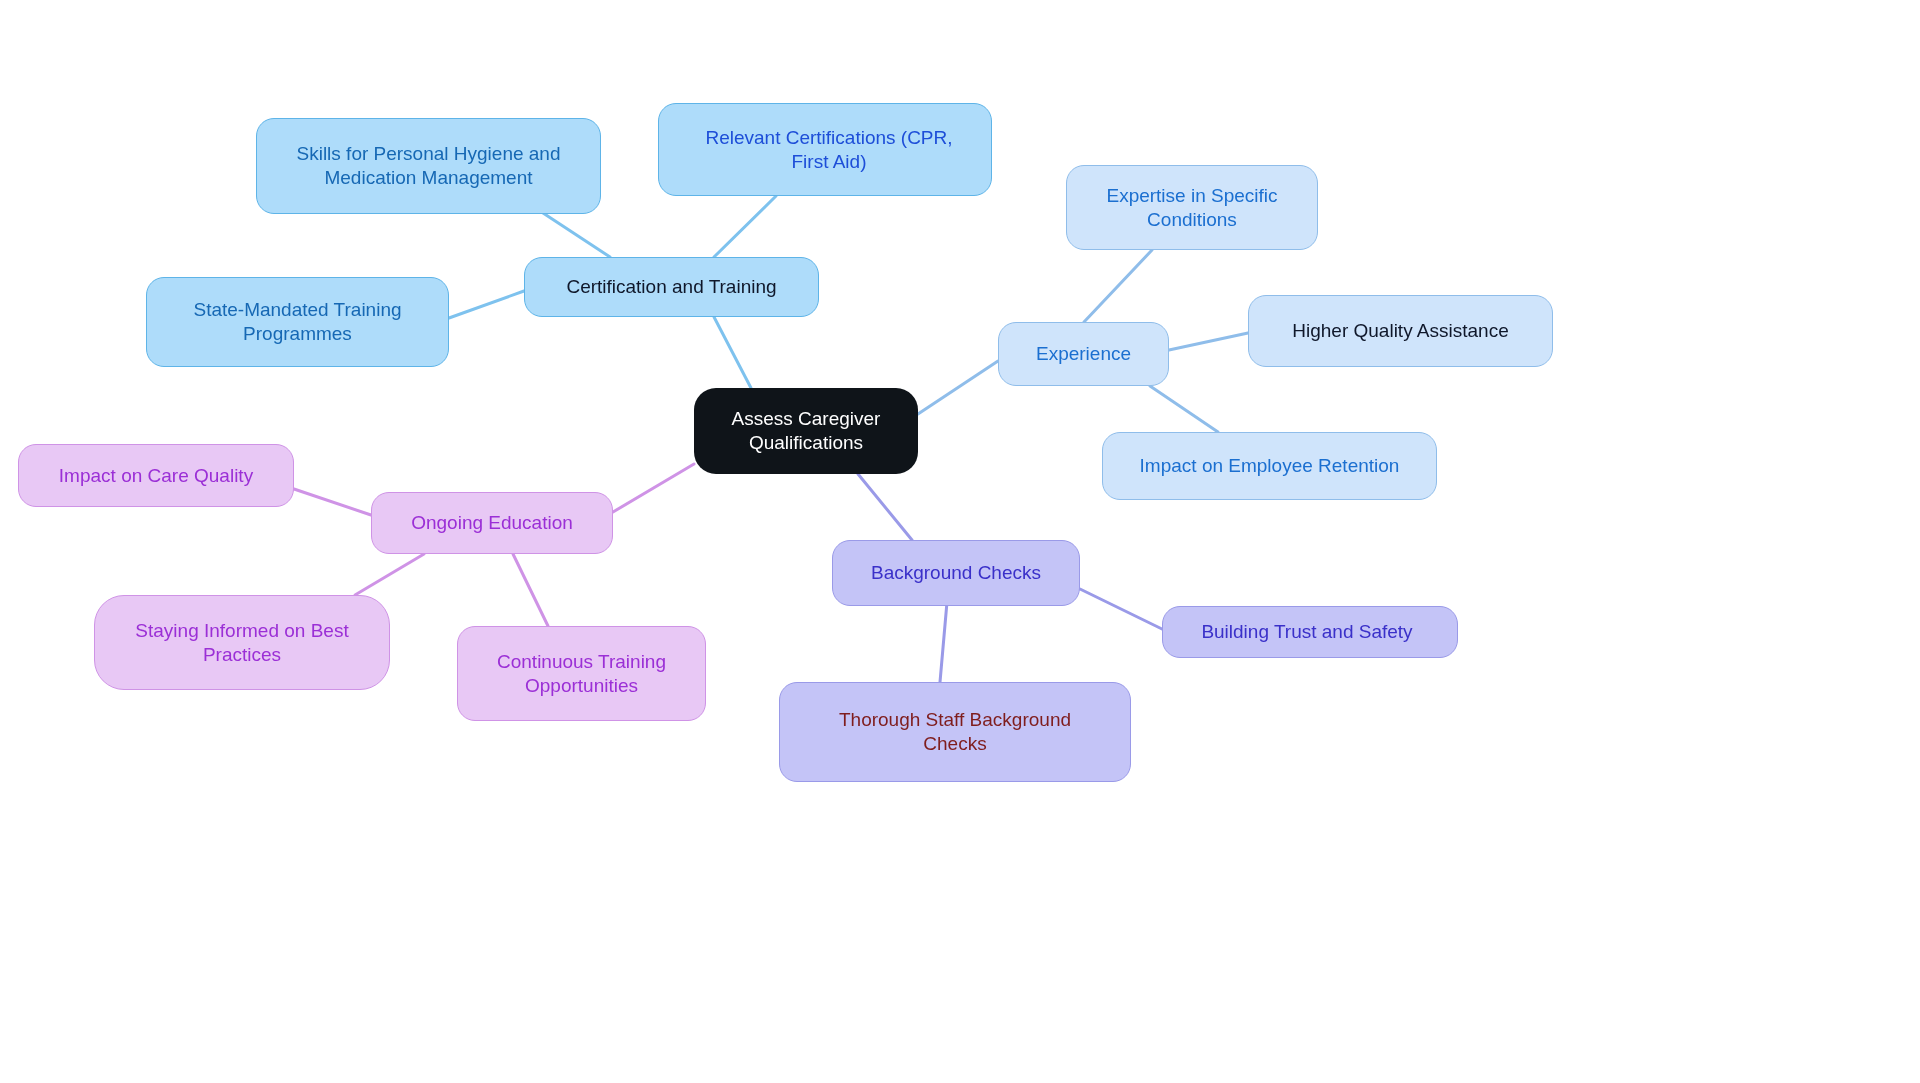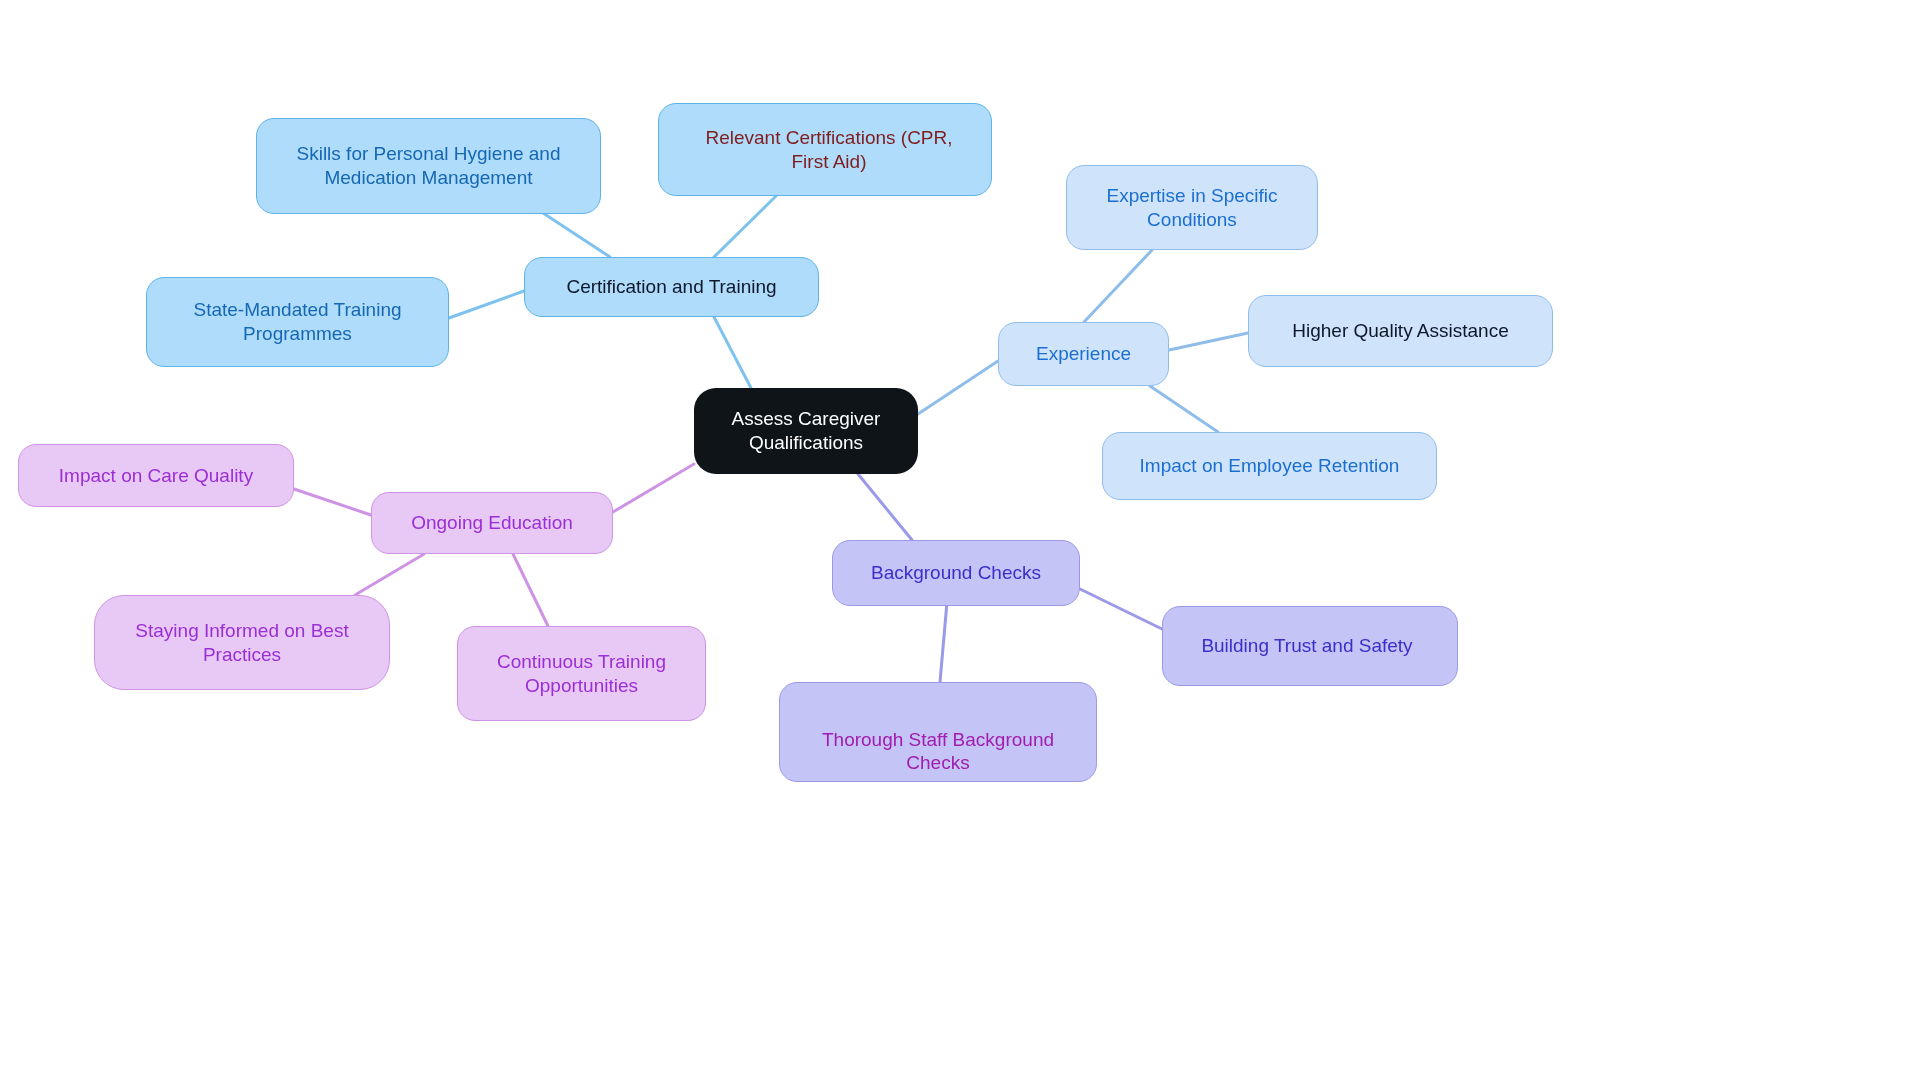--- a/index.html
+++ b/index.html
@@ -77,21 +77,21 @@
         <span class="node-label">Assess Caregiver
 Qualifications</span>
       </div>
       <div class="node" style="left: 524px; top: 257px; width: 295px; height: 60px; background: rgb(174, 220, 250); border-color: rgb(94, 180, 232); color: #0f172a; font-size: 19px;">
         <span class="node-label">Certification and Training</span>
       </div>
       <div class="node" style="left: 256px; top: 118px; width: 345px; height: 96px; background: rgb(174, 220, 250); border-color: rgb(94, 180, 232); color: rgb(22, 104, 180); font-size: 19px;">
         <span class="node-label">Skills for Personal Hygiene and
 Medication Management</span>
       </div>
-      <div class="node" style="left: 658px; top: 103px; width: 334px; height: 93px; background: rgb(174, 220, 250); border-color: rgb(94, 180, 232); color: #7f1d1d; font-size: 19px; padding-left: 22px;">
+      <div class="node" style="left: 658px; top: 103px; width: 334px; height: 93px; background: rgb(174, 220, 250); border-color: rgb(94, 180, 232); color: #1d4ed8; font-size: 19px; padding-left: 22px;">
         <span class="node-label">Relevant Certifications (CPR,
 First Aid)</span>
       </div>
       <div class="node" style="left: 146px; top: 277px; width: 303px; height: 90px; background: rgb(174, 220, 250); border-color: rgb(94, 180, 232); color: rgb(22, 104, 180); font-size: 19px;">
         <span class="node-label">State-Mandated Training
 Programmes</span>
       </div>
       <div class="node" style="left: 998px; top: 322px; width: 171px; height: 64px; background: rgb(207, 228, 251); border-color: rgb(143, 189, 234); color: rgb(27, 111, 208); font-size: 19px;">
         <span class="node-label">Experience</span>
       </div>
@@ -101,24 +101,24 @@
       </div>
       <div class="node" style="left: 1248px; top: 295px; width: 305px; height: 72px; background: rgb(207, 228, 251); border-color: rgb(143, 189, 234); color: #0f172a; font-size: 19px;">
         <span class="node-label">Higher Quality Assistance</span>
       </div>
       <div class="node" style="left: 1102px; top: 432px; width: 335px; height: 68px; background: rgb(207, 228, 251); border-color: rgb(143, 189, 234); color: rgb(27, 111, 208); font-size: 19px;">
         <span class="node-label">Impact on Employee Retention</span>
       </div>
       <div class="node" style="left: 832px; top: 540px; width: 248px; height: 66px; background: rgb(196, 196, 247); border-color: rgb(154, 154, 232); color: rgb(58, 48, 201); font-size: 19px;">
         <span class="node-label">Background Checks</span>
       </div>
-      <div class="node" style="left: 1162px; top: 606px; width: 296px; height: 80px; background: rgb(196, 196, 247); border-color: rgb(154, 154, 232); color: rgb(58, 48, 201); font-size: 19px; padding-left: 8px;">
+      <div class="node" style="left: 1162px; top: 606px; width: 296px; height: 52px; background: rgb(196, 196, 247); border-color: rgb(154, 154, 232); color: rgb(58, 48, 201); font-size: 19px; padding-left: 8px;">
         <span class="node-label">Building Trust and Safety</span>
       </div>
-      <div class="node" style="left: 779px; top: 682px; width: 318px; height: 100px; background: rgb(196, 196, 247); border-color: rgb(154, 154, 232); color: #a21caf; font-size: 19px; align-items: flex-end;">
+      <div class="node" style="left: 779px; top: 682px; width: 352px; height: 100px; background: rgb(196, 196, 247); border-color: rgb(154, 154, 232); color: #7f1d1d; font-size: 19px;">
         <span class="node-label">Thorough Staff Background
 Checks</span>
       </div>
       <div class="node" style="left: 371px; top: 492px; width: 242px; height: 62px; background: rgb(232, 200, 245); border-color: rgb(207, 147, 230); color: rgb(155, 47, 214); font-size: 19px;">
         <span class="node-label">Ongoing Education</span>
       </div>
       <div class="node" style="left: 18px; top: 444px; width: 276px; height: 63px; background: rgb(232, 200, 245); border-color: rgb(207, 147, 230); color: rgb(155, 47, 214); font-size: 19px;">
         <span class="node-label">Impact on Care Quality</span>
       </div>
       <div class="node" style="left: 94px; top: 595px; width: 296px; height: 95px; background: rgb(232, 200, 245); border-color: rgb(207, 147, 230); color: rgb(155, 47, 214); font-size: 19px; border-radius: 30px;">

